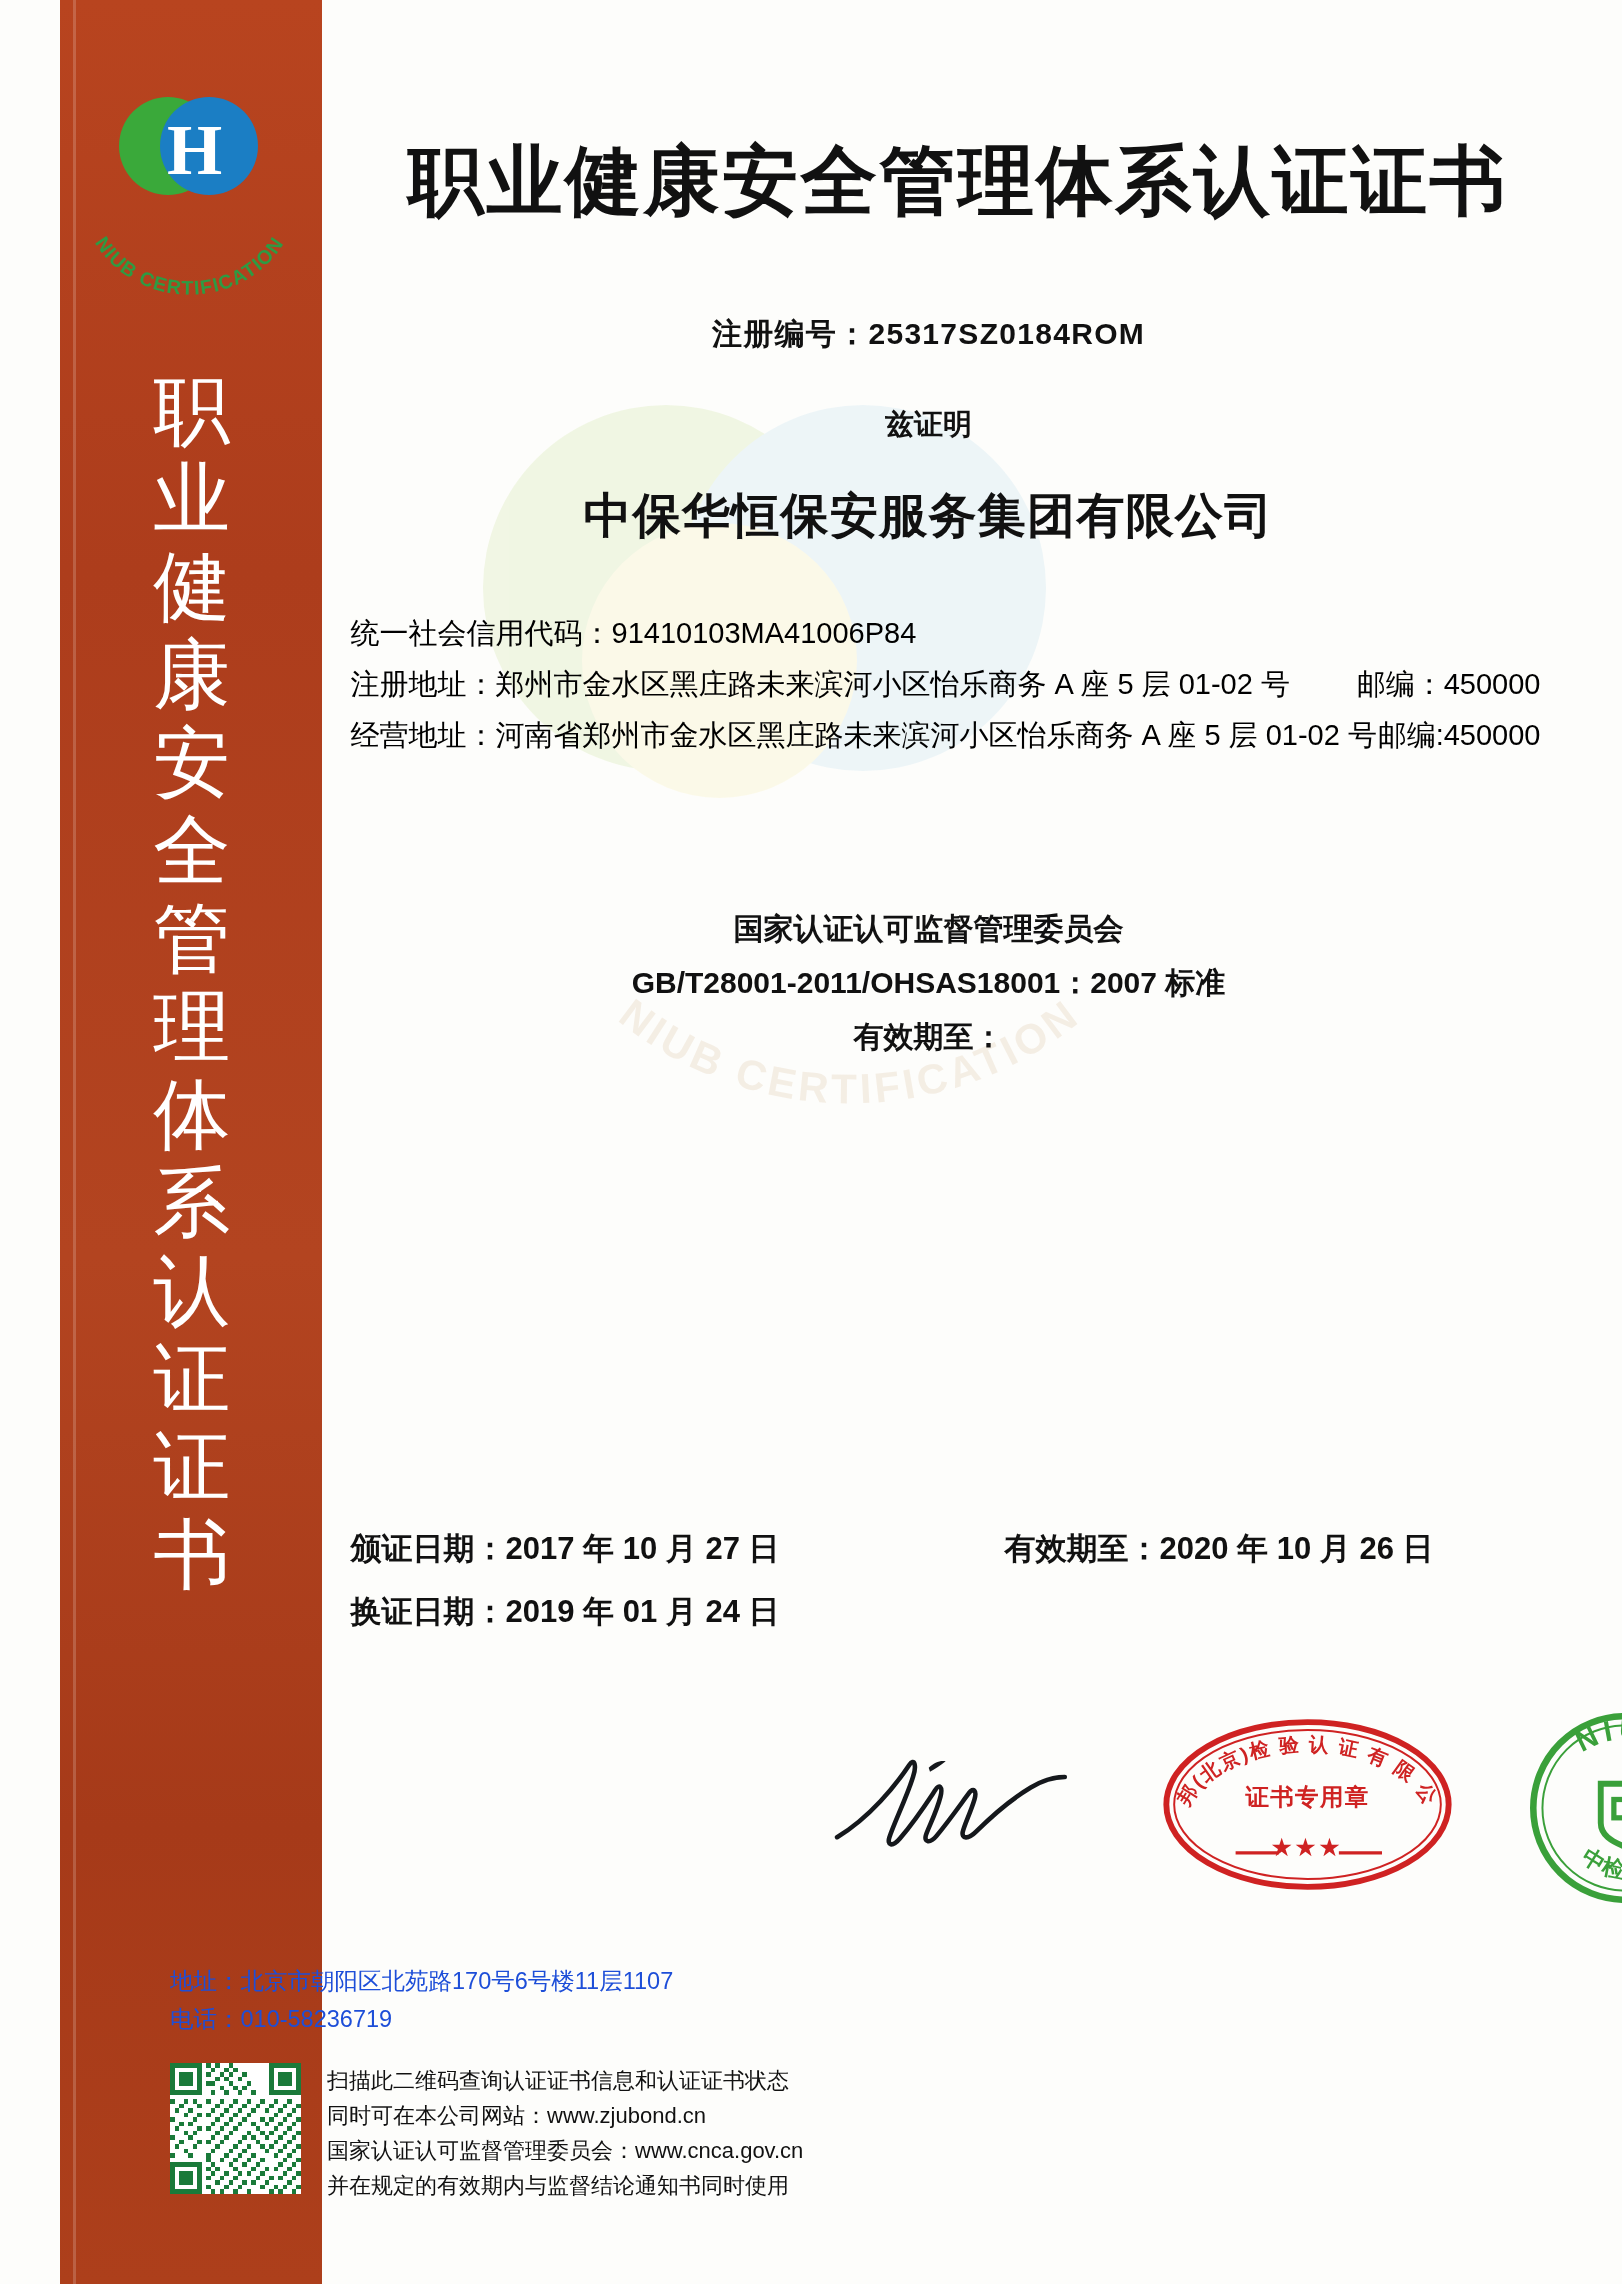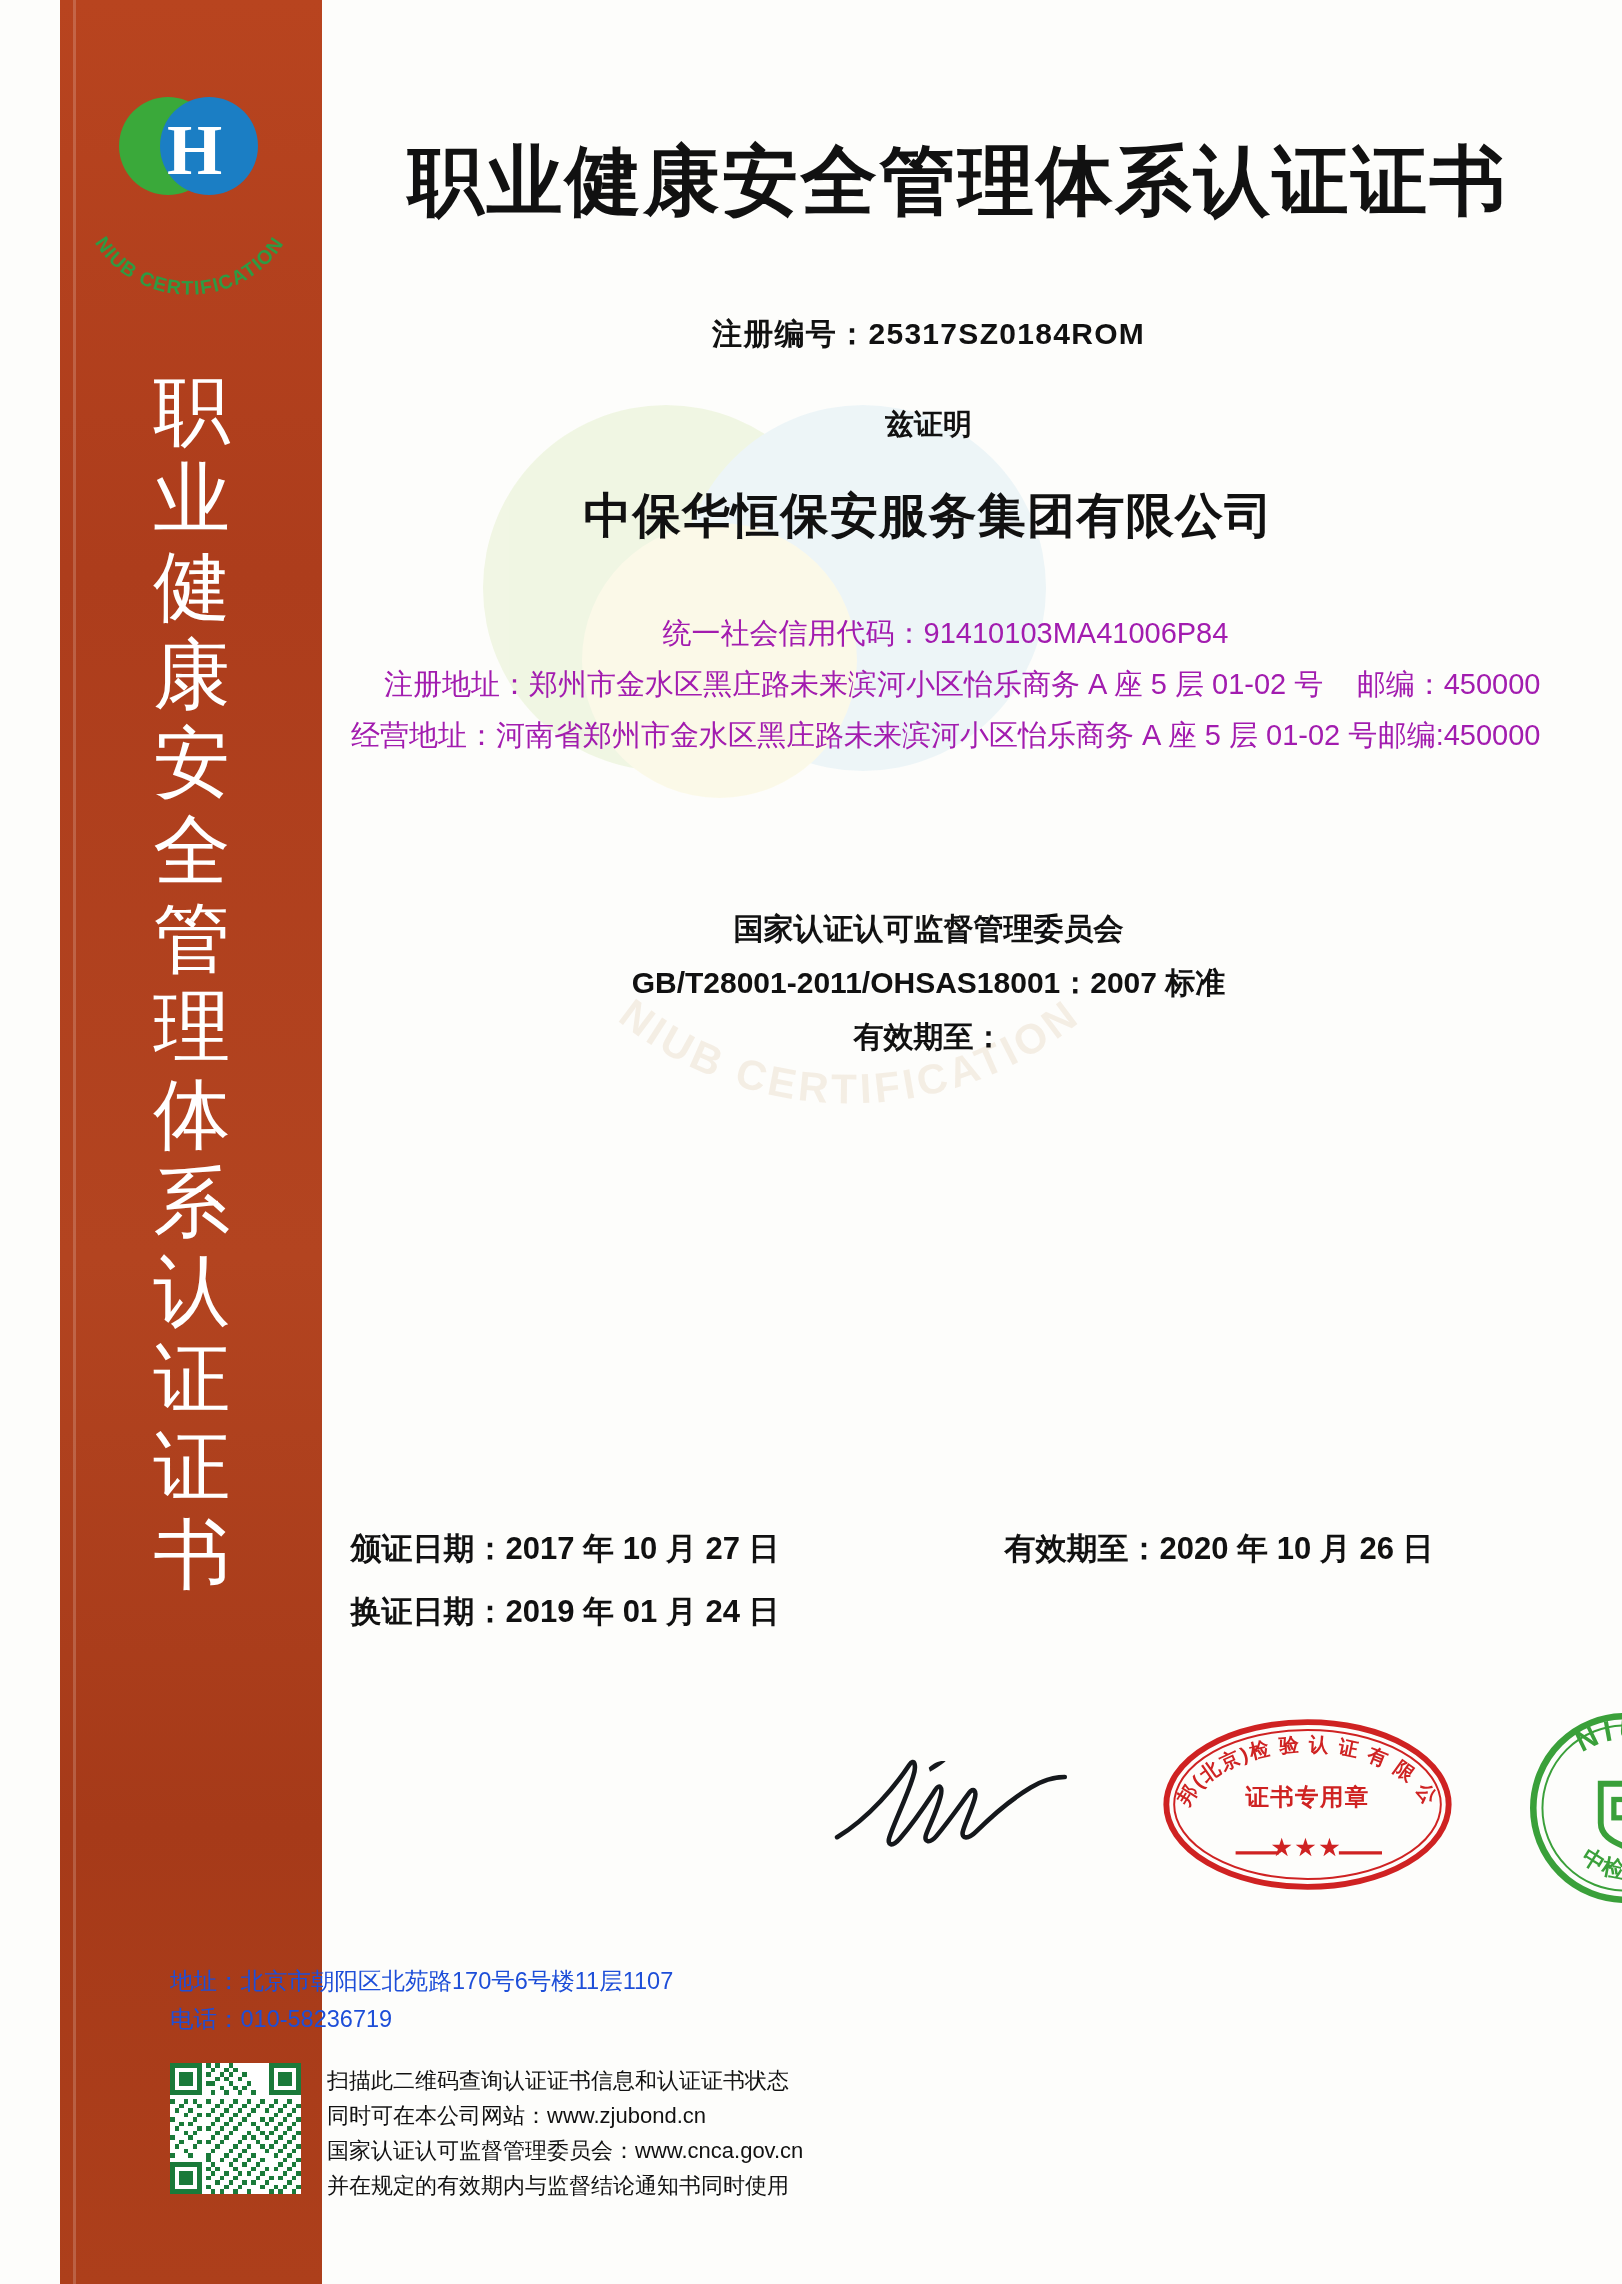--- a/index.html
+++ b/index.html
@@ -200,23 +200,22 @@
     color: #111;
   }
 
   .info-block {
     position: absolute;
     left: 23.5px;
     top: 608px;
     width: 1190px;
     font-size: 29px;
     line-height: 51px;
-    color: #a21caf;
+    color: #000000;
     font-weight: 500;
-    text-align: center;
   }
   .info-line {
     position: relative;
     white-space: normal;
   }
   .info-line .zip {
     float: right;
   }
 
   .std-block {

